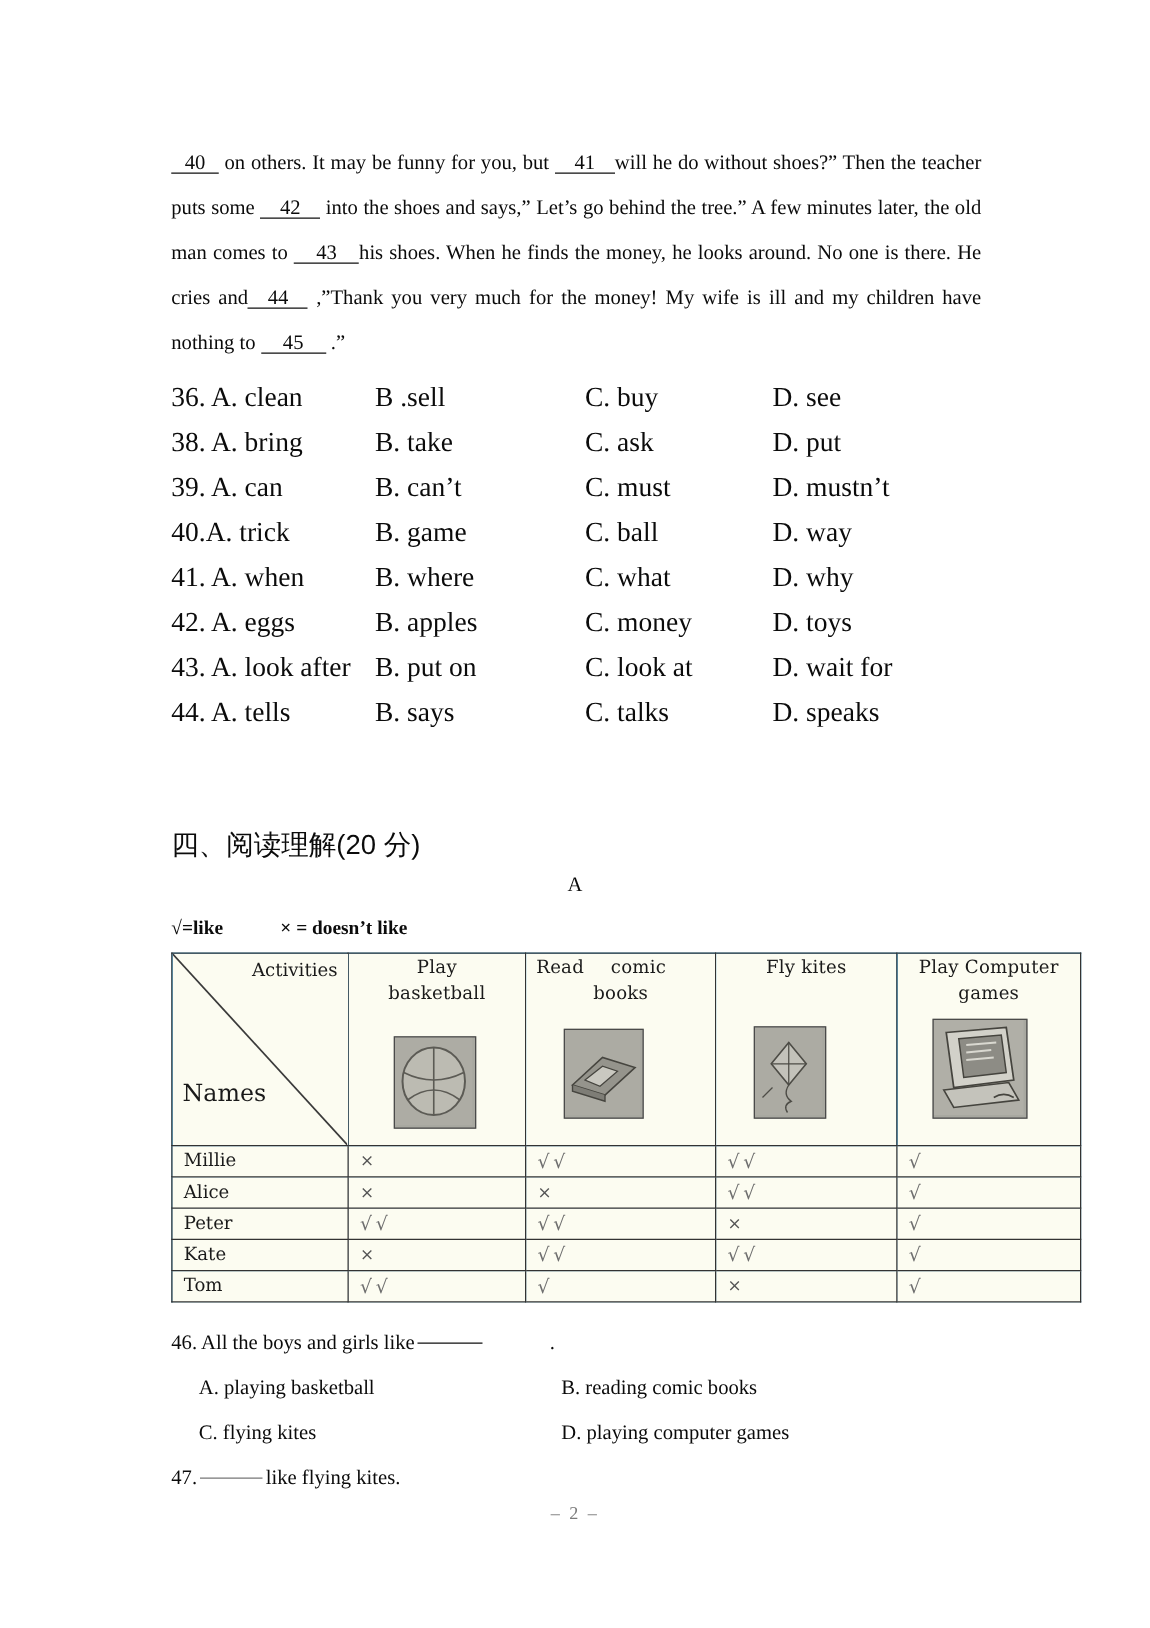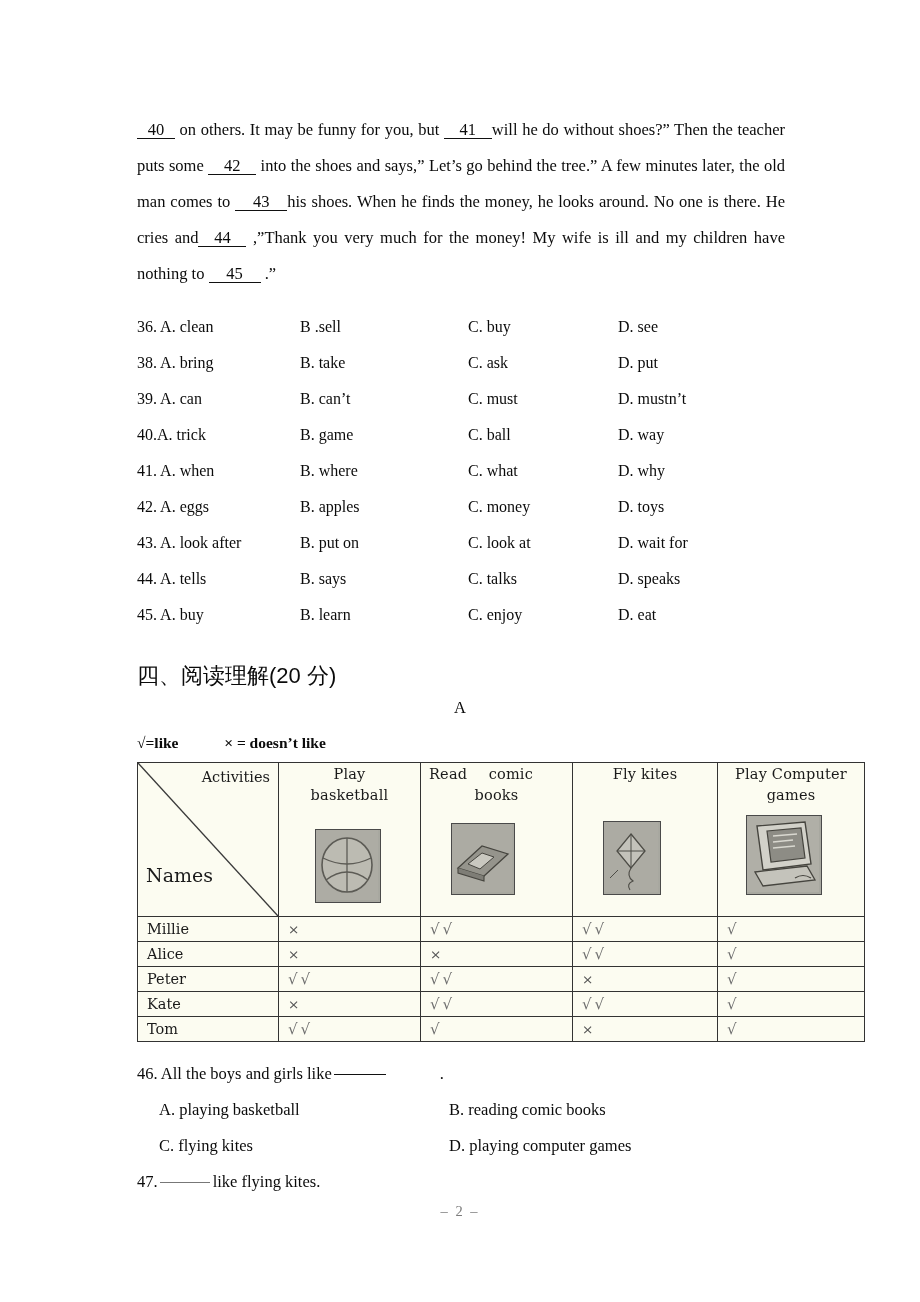--- a/index.html
+++ b/index.html
@@ -52,22 +52,22 @@
   
   .options {
     position: absolute;
     left: 137px;
     top: 300px;
     width: 660px;
   }
   .opt-row {
     display: flex;
     height: 36px;
-    align-items: flex-end;
-    font-size: 16px;
+    align-items: center;
+    font-size: 22px;
   }
   .opt-a { width: 163px; }
   .opt-b { width: 168px; }
   .opt-c { width: 150px; }
   .opt-d { width: 160px; }
 
   
   .sec-heading {
     position: absolute;
     left: 137px;
@@ -267,26 +267,20 @@
         <span class="opt-a">43. A. look after</span>
         <span class="opt-b">B. put on</span>
         <span class="opt-c">C. look at</span>
         <span class="opt-d">D. wait for</span>
       </div>
       <div class="opt-row">
         <span class="opt-a">44. A. tells</span>
         <span class="opt-b">B. says</span>
         <span class="opt-c">C. talks</span>
         <span class="opt-d">D. speaks</span>
-      </div>
-      <div class="opt-row">
-        <span class="opt-a">45. A. buy</span>
-        <span class="opt-b">B. learn</span>
-        <span class="opt-c">C. enjoy</span>
-        <span class="opt-d">D. eat</span>
       </div>
     </div>
 
   <div class="sec-heading">四、阅读理解(20 分)</div>
   <div class="part-label">A</div>
   <div class="legend">
     <span>√=like</span>
     <span class="sp"></span>
     <span>× = doesn’t like</span>
   </div>

